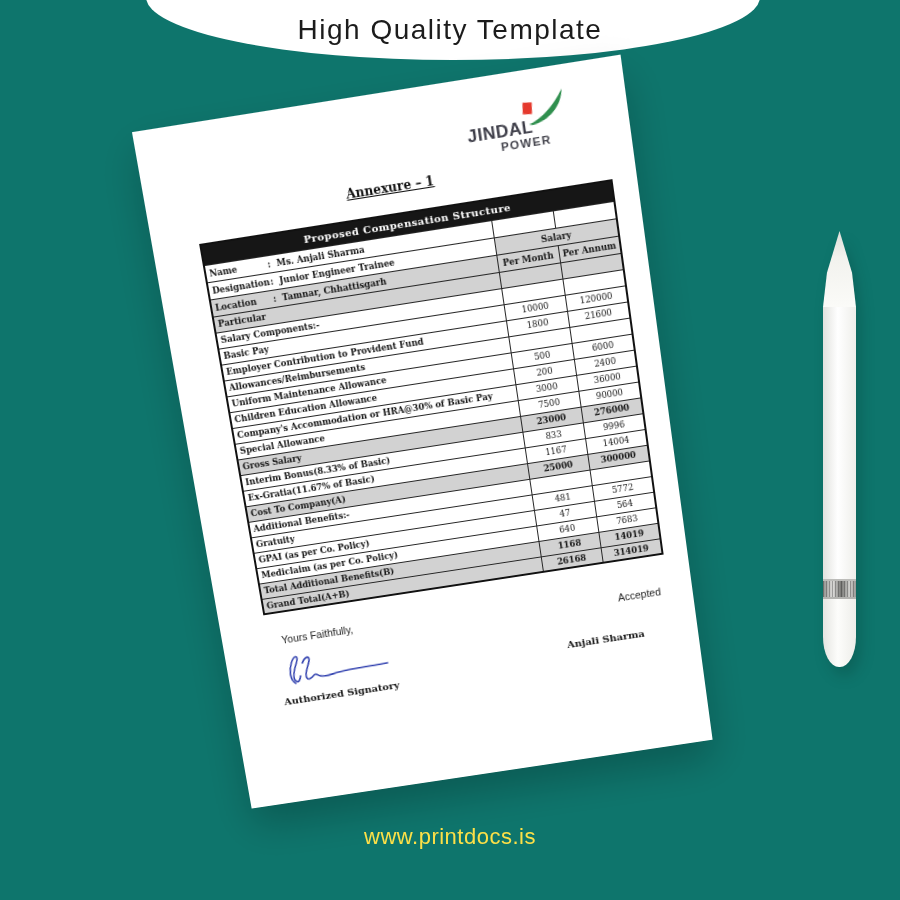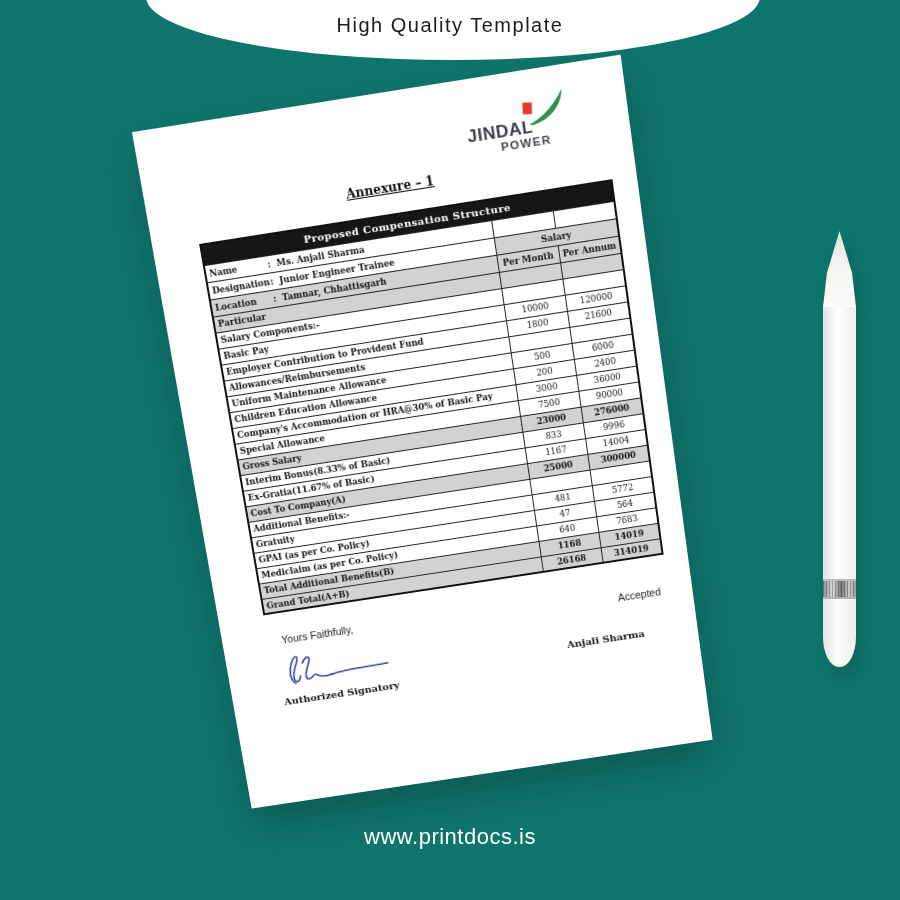--- a/index.html
+++ b/index.html
@@ -10,21 +10,21 @@
     font-family:"Liberation Sans", sans-serif;
   }
 
   
   .top-blob {
     position:absolute; left:146px; top:-66px; width:614px; height:126px;
     background:#ffffff; border-radius:50%;
   }
   .top-title {
     position:absolute; left:0; right:0; top:14px; text-align:center;
-    font-size:20px; letter-spacing:1.5px; color:#1c1c1c; font-weight:400;
+    font-size:28px; letter-spacing:1.5px; color:#1c1c1c; font-weight:400;
   }
 
   
   .page {
     position:absolute; left:190px; top:98px; width:480px; height:692px;
     background:#ffffff;
     transform: perspective(1200px) rotateX(-6deg) rotate(-8.8deg);
     transform-origin:50% 50%;
     box-shadow: 0 20px 38px rgba(0,0,0,0.22);
   }
@@ -116,21 +116,21 @@
   }
   .p-cap {
     height:68px;
     background:linear-gradient(90deg,#e5e5e1 0%,#fdfdfb 45%,#ededE9 100%);
     border-radius:0 0 16px 16px / 0 0 30px 30px;
   }
 
   
   .site {
     position:absolute; left:0; right:0; top:824px; text-align:center;
-    font-size:22px; letter-spacing:0.5px; color:#ffffff;
+    font-size:22px; letter-spacing:0.5px; color:#fde047;
   }
 </style>
 </head>
 <body>
 
 <div class="top-blob"></div>
 <div class="top-title">High Quality Template</div>
 
 <div class="page">
 

